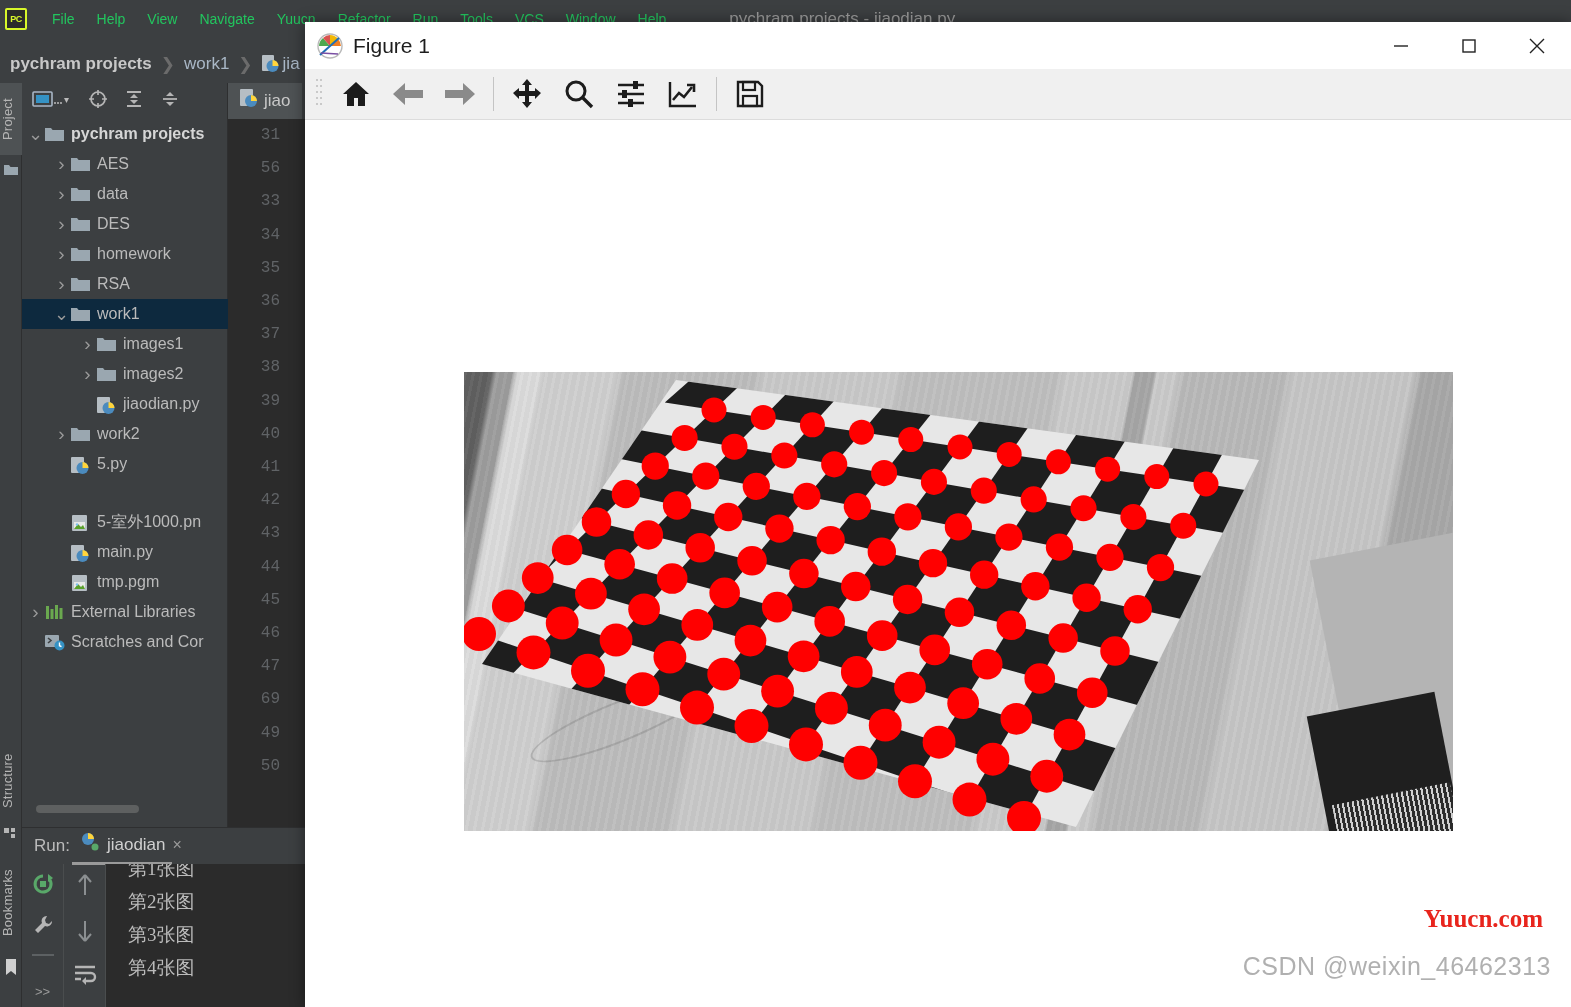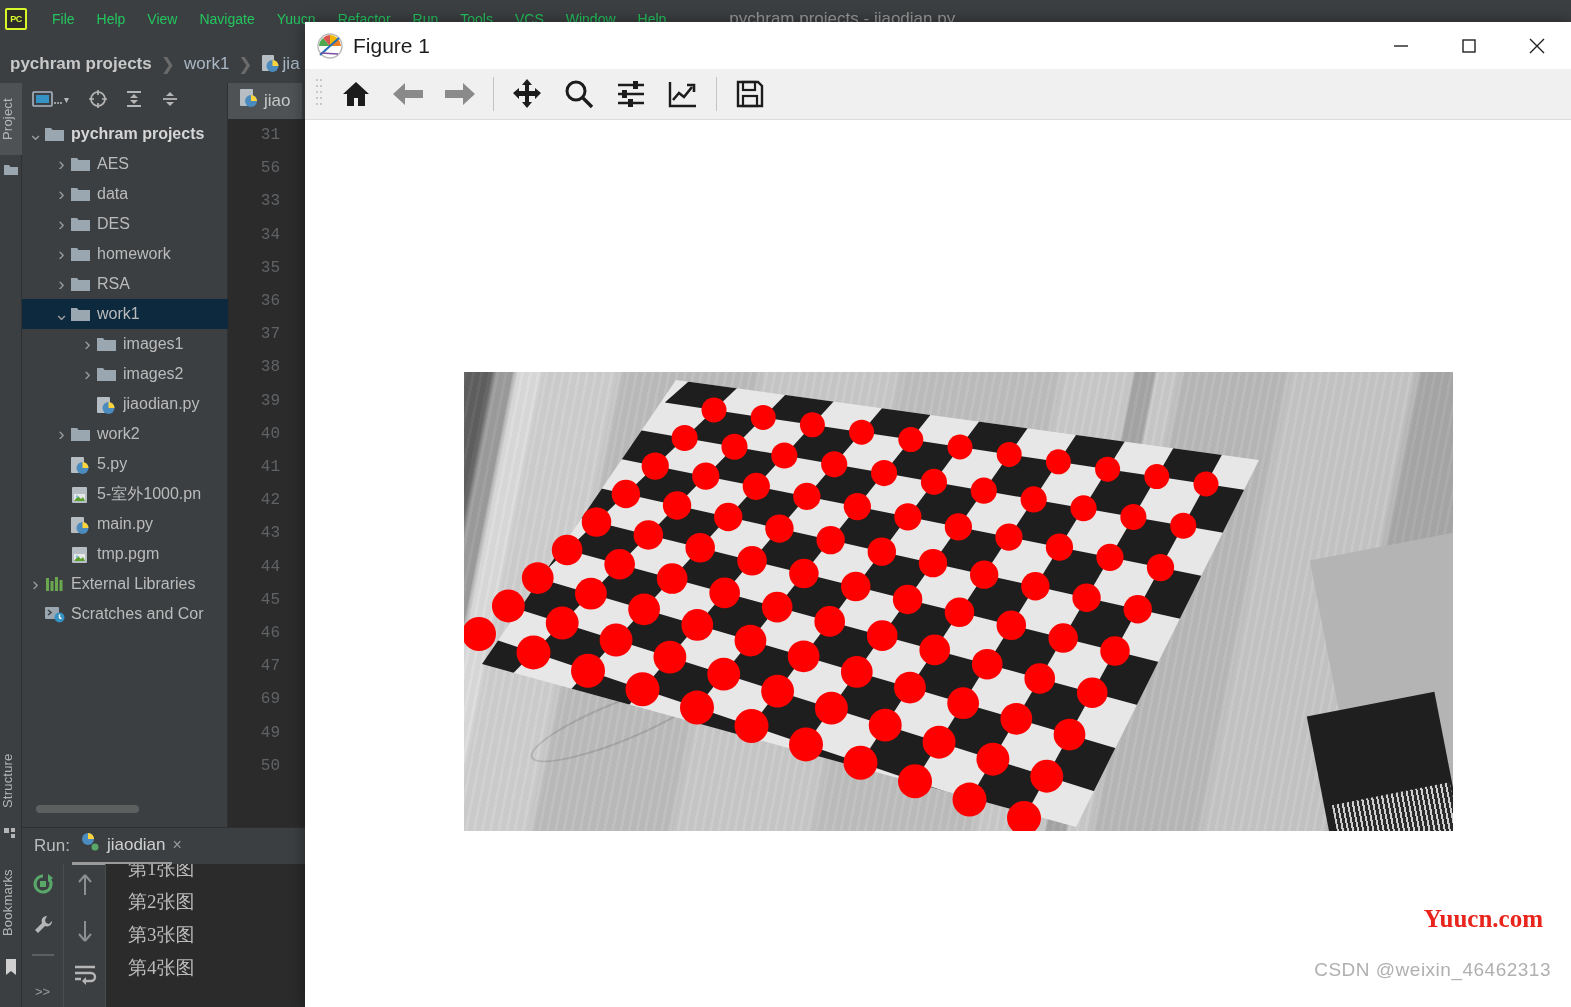--- a/index.html
+++ b/index.html
@@ -394,21 +394,21 @@
           </div>
           <div class="tnode" style="padding-left: 32px;">
             <span class="twist"></span>
             <span class="ticon"><svg width="19" height="19" viewBox="0 0 19 19">
                 <rect x="0" y="1" width="13" height="16" rx="1" fill="#b6bec4"></rect>
                 <circle cx="11.5" cy="12" r="6" fill="#4b8bbe"></circle>
                 <path d="M11.5 6a6 6 0 0 1 6 6h-6z" fill="#ffd43b"></path>
               </svg></span>
             <span class="tlabel">5.py</span>
           </div>
-          <div class="tnode" style="padding-left: 32px;">
+          <div class="tnode" style="padding-left: 32px; margin-top: 28px;">
             <span class="twist"></span>
             <span class="ticon"><svg width="18" height="18" viewBox="0 0 18 18">
                 <rect x="1" y="1" width="15" height="16" rx="1" fill="#b6bec4"></rect>
                 <rect x="3" y="8" width="11" height="7" fill="#e8e8e8"></rect>
                 <path d="M3 15l4-5 3 3 2-2 2 4z" fill="#5aa02c"></path>
                 <circle cx="6" cy="10.5" r="1.2" fill="#7ec0ee"></circle>
               </svg></span>
             <span class="tlabel">5-室外1000.pn</span>
           </div>
           <div class="tnode" style="padding-left: 32px;">
@@ -864,16 +864,16 @@
               <circle cx="342" cy="372.4" r="17" fill="#ff0000"></circle>
               <circle cx="396.5" cy="390.79999999999995" r="17" fill="#ff0000"></circle>
               <circle cx="451" cy="409.20000000000005" r="17" fill="#ff0000"></circle>
               <circle cx="505.5" cy="427.6" r="17" fill="#ff0000"></circle>
               <circle cx="560" cy="446" r="17" fill="#ff0000"></circle>
             </g>
         </svg>
       </div>
 
       <div style="position: absolute; right: 28px; bottom: 74px; font-family: &quot;Liberation Serif&quot;, serif; font-size: 25px; font-weight: bold; color: rgb(232, 36, 28);">Yuucn.com</div>
-      <div style="position: absolute; right: 20px; bottom: 26px; font-size: 19px; letter-spacing: 0.5px; color: rgb(176, 176, 176);">CSDN @weixin_46462313</div>
+      <div style="position: absolute; right: 20px; bottom: 26px; font-size: 25px; letter-spacing: 0.5px; color: rgb(176, 176, 176);">CSDN @weixin_46462313</div>
     </div>
   </div>
 </div>
 
 </body></html>

